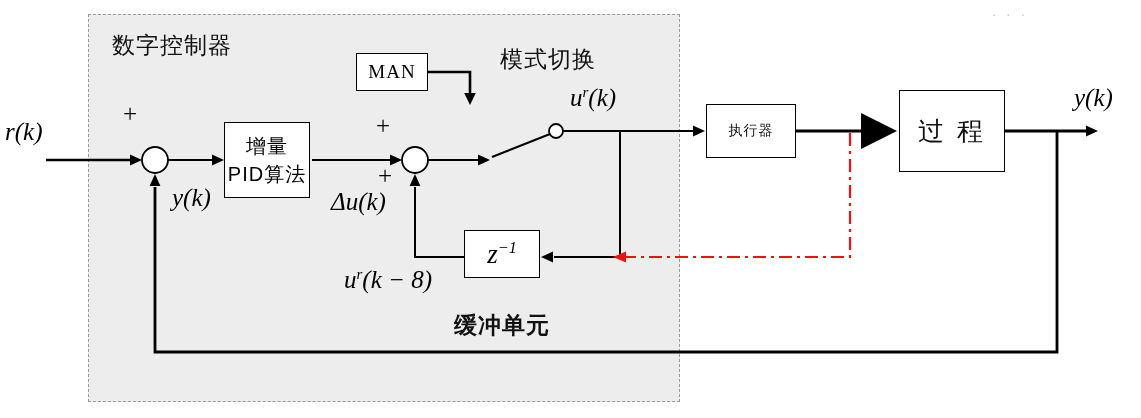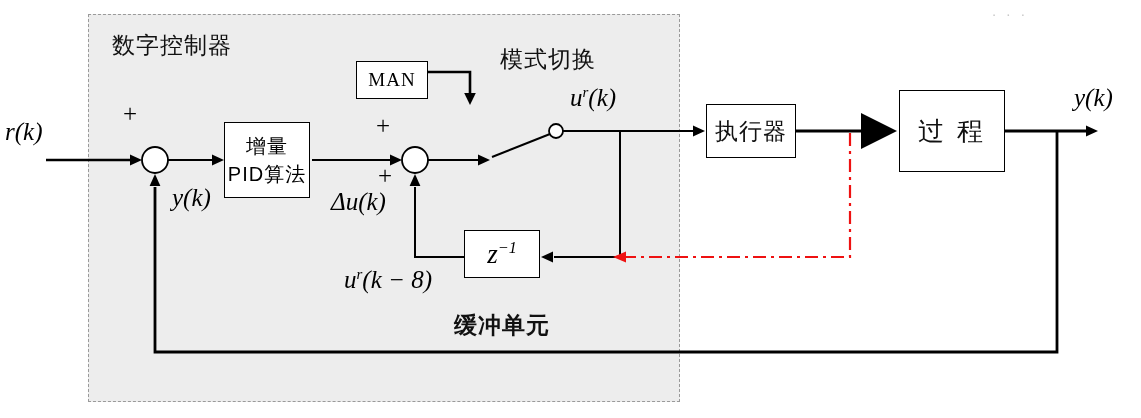--- a/index.html
+++ b/index.html
@@ -65,30 +65,30 @@
     <polygon points="613,257 626,251.4 626,262.6" fill="#ee1111"></polygon>
   </svg>
 
   <div class="blk" style="left:224px;top:122px;width:86px;height:76px;">
     <div class="pid-text">
       <div>增量</div>
       <div>PID算法</div>
     </div>
   </div>
 
-  <div class="blk" style="left:356px;top:53px;width:72px;height:38px;margin-top:8px;">
+  <div class="blk" style="left:356px;top:53px;width:72px;height:38px;">
     <span class="man-text">MAN</span>
   </div>
 
   <div class="blk" style="left:464px;top:230px;width:76px;height:48px;">
     <span class="math" style="font-size:27px;"><i>z</i><sup>−1</sup></span>
   </div>
 
   <div class="blk" style="left:706px;top:104px;width:90px;height:54px;">
-    <span class="cjk" style="font-size:23px;">执行器</span>
+    <span class="cjk" style="font-size:14px;">执行器</span>
   </div>
 
   <div class="blk" style="left:899px;top:90px;width:106px;height:82px;">
     <span class="cjk" style="font-size:26px;letter-spacing:3px;">过 程</span>
   </div>
 
   <div class="lbl cjk" style="left:112px;top:30px;">数字控制器</div>
   <div class="lbl cjk" style="left:500px;top:44px;">模式切换</div>
   <div class="lbl cjk" style="left:454px;top:310px;font-weight:bold;">缓冲单元</div>
 

